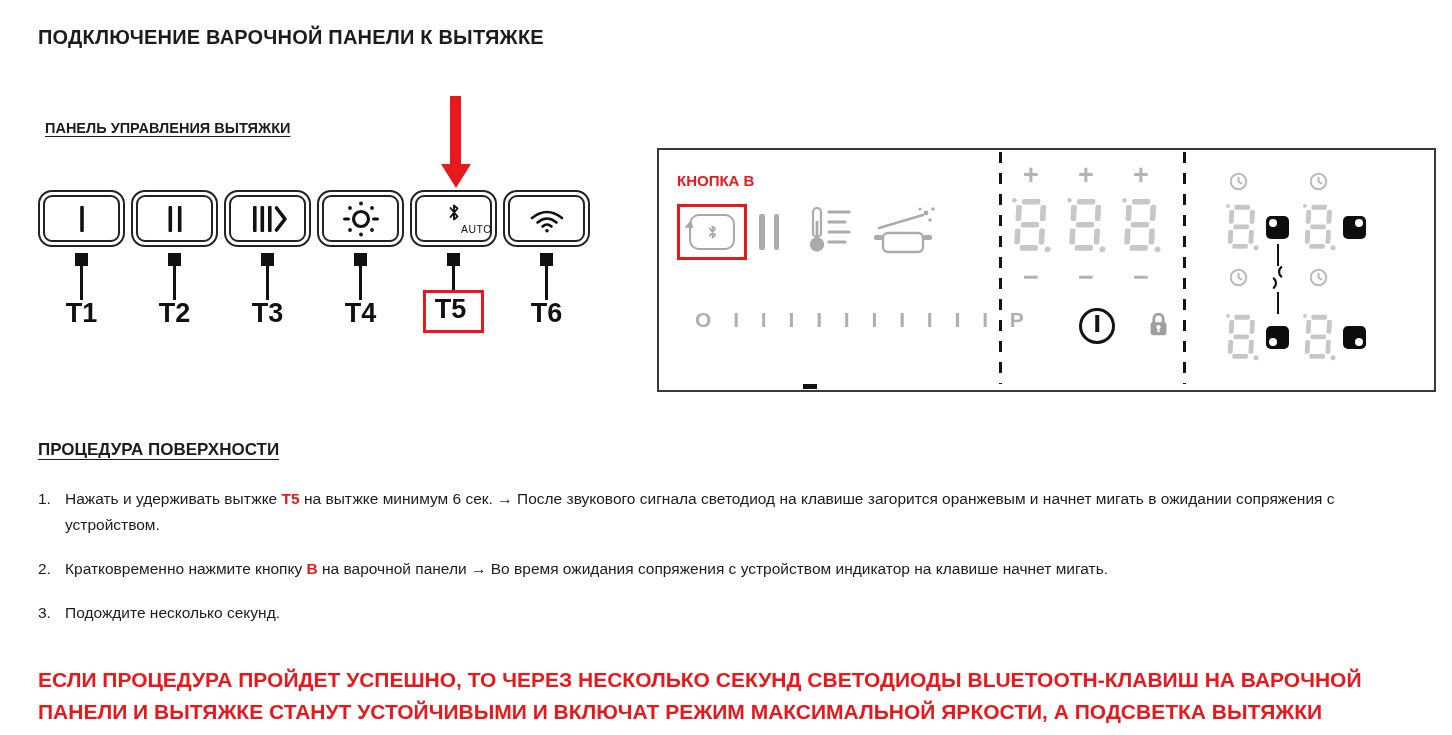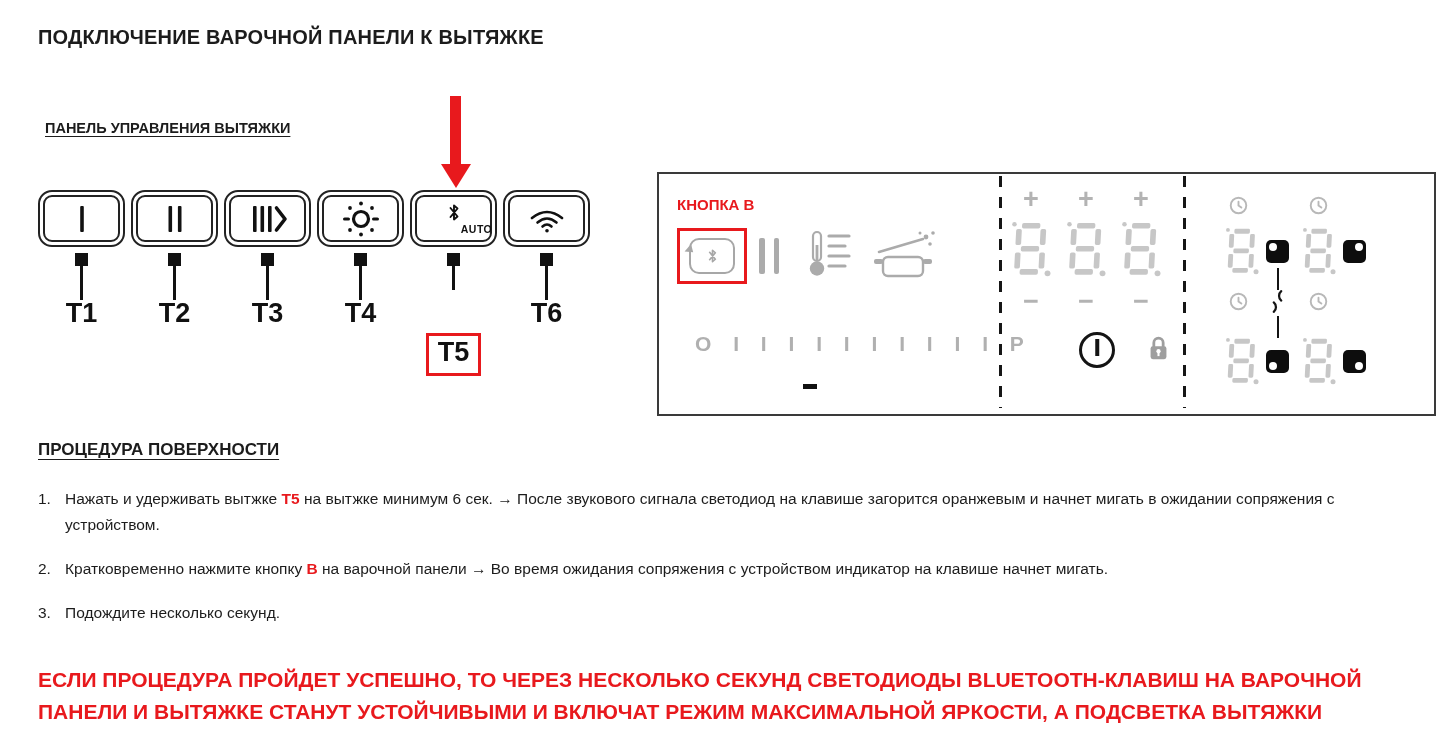--- a/index.html
+++ b/index.html
@@ -23,25 +23,25 @@
     border-top:24px solid var(--accent-red,#e8191d);}
 
   
   .hood-col{top:190px; width:87px; display:flex; flex-direction:column; align-items:center;}
   .hood-btn{width:87px; height:57px; box-sizing:border-box; border:2.5px solid #222; border-radius:14px; padding:3px; background:#fff;}
   .hood-btn-inner{width:100%; height:100%; box-sizing:border-box; border:2px solid #222; border-radius:9px; display:flex; flex-direction:column; align-items:center; justify-content:center;}
   .connector-sq{width:13px; height:13px; background:#111; margin-top:6px;}
   .connector-line{width:2.5px; height:34px; background:#111;}
   .connector-line.short{height:24px;}
   .hood-label{font-size:27px; font-weight:700; color:#111; line-height:1;}
-  .t5-box{border:3px solid var(--accent-red,#e8191d); padding:3px 9px 7px 9px;margin-top:43px;}
-  .auto-txt{font-size:10.5px; font-weight:700; letter-spacing:.5px; color:#111; margin-top:1px; line-height:1;margin-left:46px;}
-
-  
-  .hob-box{left:657px; top:148px; width:775px; height:240px; border:2px solid #3a3a3a; background:#fff;margin-top:24px;}
+  .t5-box{border:3px solid var(--accent-red,#e8191d); padding:3px 15px 7px 9px;}
+  .auto-txt{font-size:10.5px; font-weight:400; letter-spacing:.5px; color:#111; margin-top:1px; line-height:1;margin-left:46px;}
+
+  
+  .hob-box{left:657px; top:148px; width:775px; height:240px; border:2px solid #3a3a3a; background:#fff;}
   .knopka-b{left:18px; top:22px; font-size:15px; font-weight:700; color:var(--accent-red,#e8191d);}
   .bt-red-box{left:18px; top:54px; width:64px; height:50px; border:3px solid var(--accent-red,#e8191d); display:flex; align-items:center; justify-content:center;}
   .bt-chip{position:relative; width:46px; height:36px; box-sizing:border-box; border:2.2px solid #a7a7a7; border-radius:10px; display:flex; align-items:center; justify-content:center;}
   .bt-chip .notch{position:absolute; left:-4px; top:5px; width:0; height:0;
     border-top:5px solid transparent; border-bottom:5px solid transparent; border-left:7px solid #a7a7a7; transform:rotate(40deg);}
   .pause-bars{left:100px; top:64px; display:flex; gap:9px;}
   .pause-bars i{display:block; width:5.5px; height:36px; background:#ababab; border-radius:2px;}
   .power-scale{left:36px; top:158px; font-size:21px; font-weight:700; color:#b0b0b0; word-spacing:14px; letter-spacing:1px; white-space:nowrap;}
   .vdash{top:2px; width:3px; height:232px;
     background:repeating-linear-gradient(to bottom,#161616 0 11px,transparent 11px 21px);}

